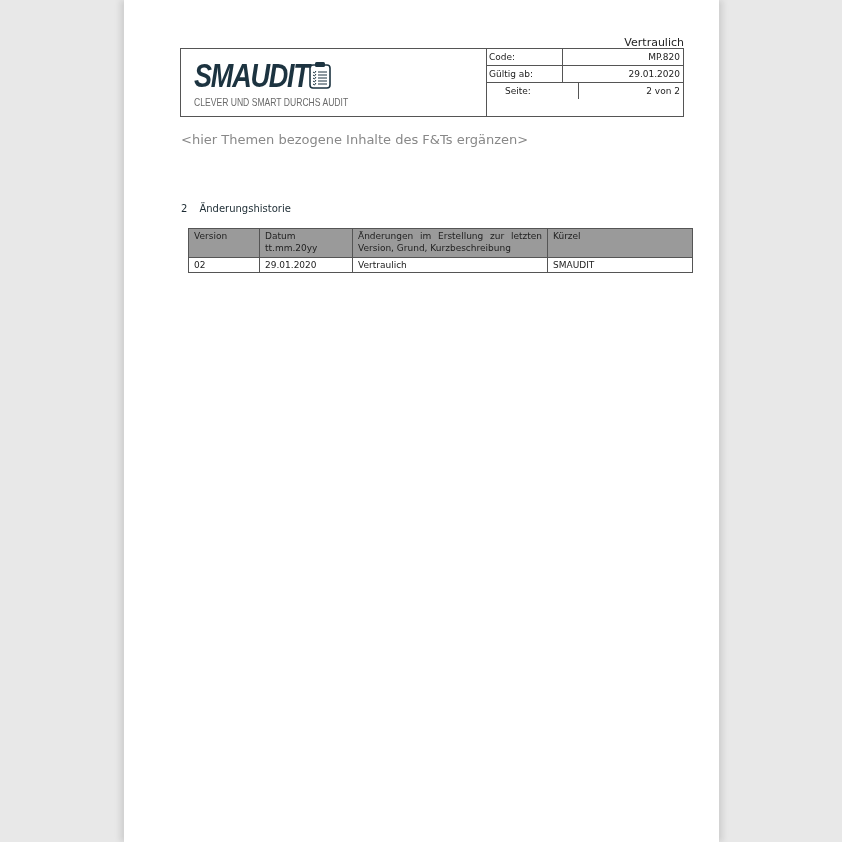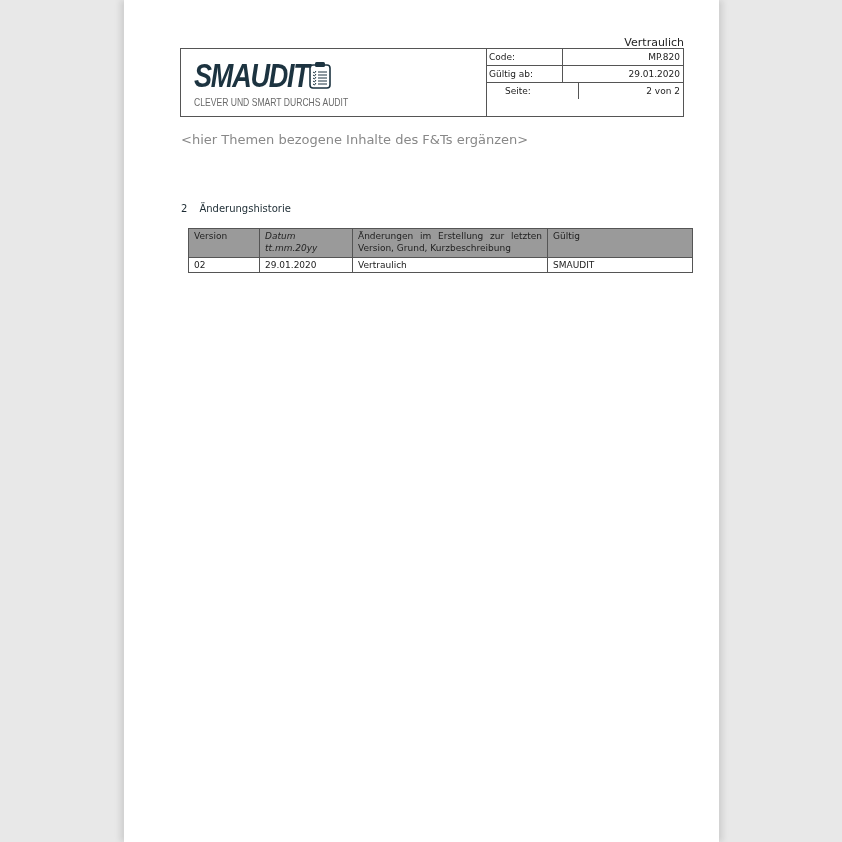--- a/index.html
+++ b/index.html
@@ -60,21 +60,21 @@
   .hist-table {
     position:absolute; left:176px; top:228px; width:505px;
     border-collapse:collapse; font-size:9px; color:#222;margin-left:12px;
   }
   .hist-table th, .hist-table td {
     border:1px solid #555; padding:1px 5px; text-align:left; vertical-align:top;
     font-weight:normal; line-height:12px;
   }
   .hist-table th { background:#9a9a9a; color:#222; height:26px; }
   .hist-table .c1 { width:60px; }
-  .hist-table .c2 { width:82px;font-style:italic; }
+  .hist-table .c2 { width:82px; }
   .hist-table .c3 { width:184px; text-align:justify; }
 </style>
 </head>
 <body>
 
 <div class="page"></div>
 
 <div class="conf">Vertraulich</div>
 
 <div class="header-table">
@@ -119,21 +119,21 @@
 <div class="section-title">
   <span class="num">2</span><span>Änderungshistorie</span>
 </div>
 
 <table class="hist-table">
   <thead>
     <tr>
       <th class="c1">Version</th>
       <th class="c2">Datum tt.mm.20yy</th>
       <th class="c3">Änderungen im Erstellung zur letzten Version, Grund, Kurzbeschreibung</th>
-      <th>Gültig</th>
+      <th>Kürzel</th>
     </tr>
   </thead>
   <tbody>
     <tr>
       <td>02</td>
       <td>29.01.2020</td>
       <td>Vertraulich</td>
       <td>SMAUDIT</td>
     </tr>
   </tbody>

